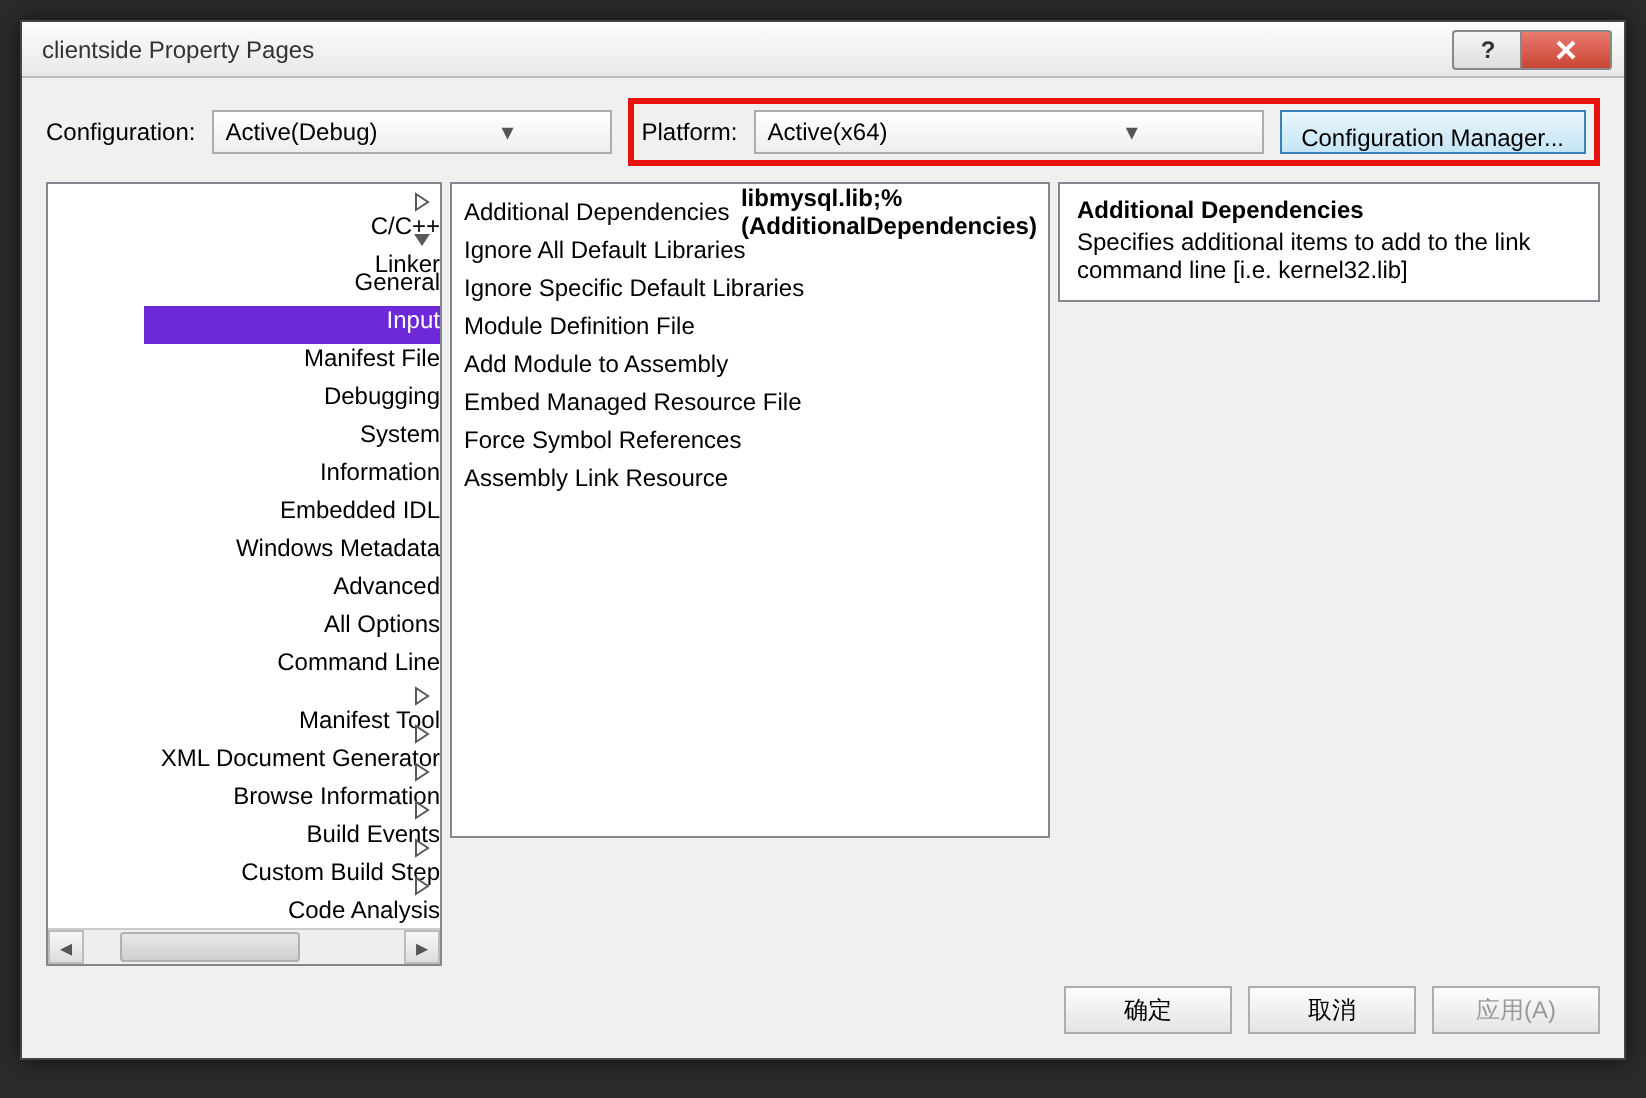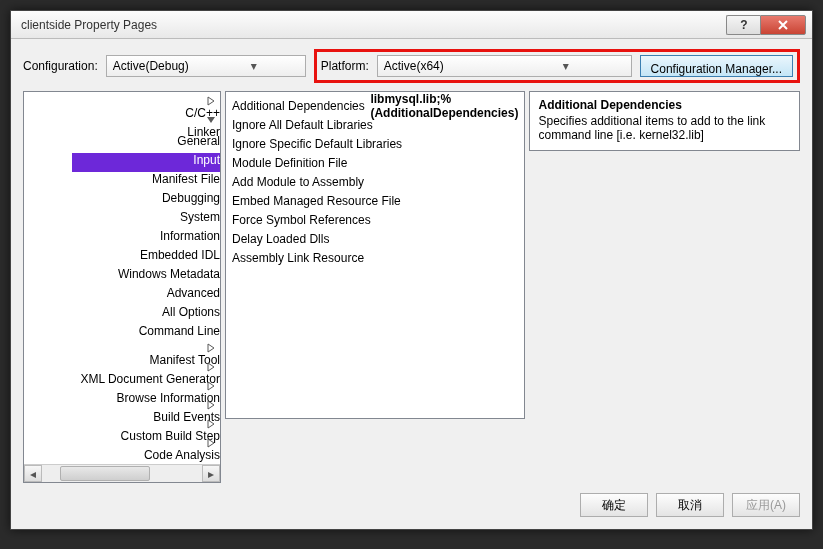--- a/index.html
+++ b/index.html
@@ -34,21 +34,21 @@
 .hscroll .track { flex: 1; height: 100%; position: relative; }
 .hscroll .thumb { position: absolute; top: 1px; bottom: 1px; left: 18px; width: 90px; background: linear-gradient(#e8e8e8,#cfcfcf); border: 1px solid #b0b0b0; border-radius: 2px; }
 .right { flex: 1; display: flex; flex-direction: row; gap: 4px; }
 .grid { border: 1px solid #828790; background: #fff; height: 328px; padding: 4px 6px; overflow: hidden; }
 .grow { display: flex; height: 19px; align-items: center; }
 .gk { width: 220px; color: #000; }
 .gv { flex: 1; color: #000; font-weight: bold; }
 .desc { border: 1px solid #828790; background: #fff; height: 60px; padding: 6px 8px; }
 .desc-title { font-weight: bold; margin-bottom: 2px; }
 .btnrow { display: flex; justify-content: flex-end; gap: 8px; margin-top: 10px; }
-.dbtn { width: 68px; height: 24px; border: 1px solid #adadad; background: linear-gradient(#fdfdfd,#e4e4e4); display: flex; align-items: center; justify-content: center; }
+.dbtn { width: 84px; height: 24px; border: 1px solid #adadad; background: linear-gradient(#fdfdfd,#e4e4e4); display: flex; align-items: center; justify-content: center; }
 .dbtn.disabled { color: #9a9a9a; }
 </style>
 </head>
 <body>
 
 <div class="window">
   <div class="titlebar">
     <div class="titlebar-title">clientside Property Pages</div>
     <div class="titlebar-btns">
       <div class="tb-btn help">
@@ -228,24 +228,20 @@
             </div>
             <div class="grow">
               <div class="gk">Embed Managed Resource File</div>
               <div class="gv"></div>
             </div>
             <div class="grow">
               <div class="gk">Force Symbol References</div>
               <div class="gv"></div>
             </div>
             <div class="grow">
-              <div class="gk">Delay Loaded Dlls</div>
-              <div class="gv"></div>
-            </div>
-            <div class="grow">
               <div class="gk">Assembly Link Resource</div>
               <div class="gv"></div>
             </div>
           </div>
         <div class="desc">
           <div class="desc-title">Additional Dependencies</div>
           <div>Specifies additional items to add to the link command line [i.e. kernel32.lib]</div>
         </div>
       </div>
     </div>

